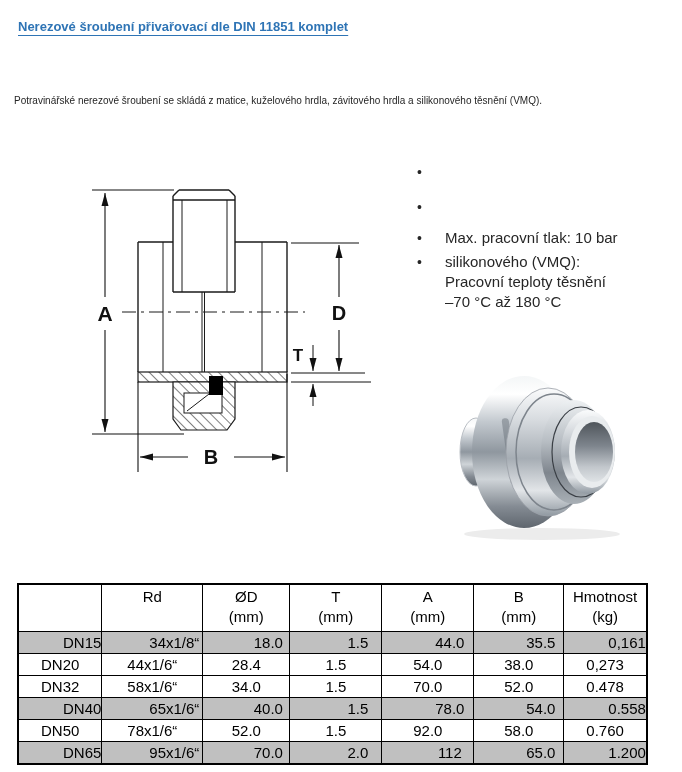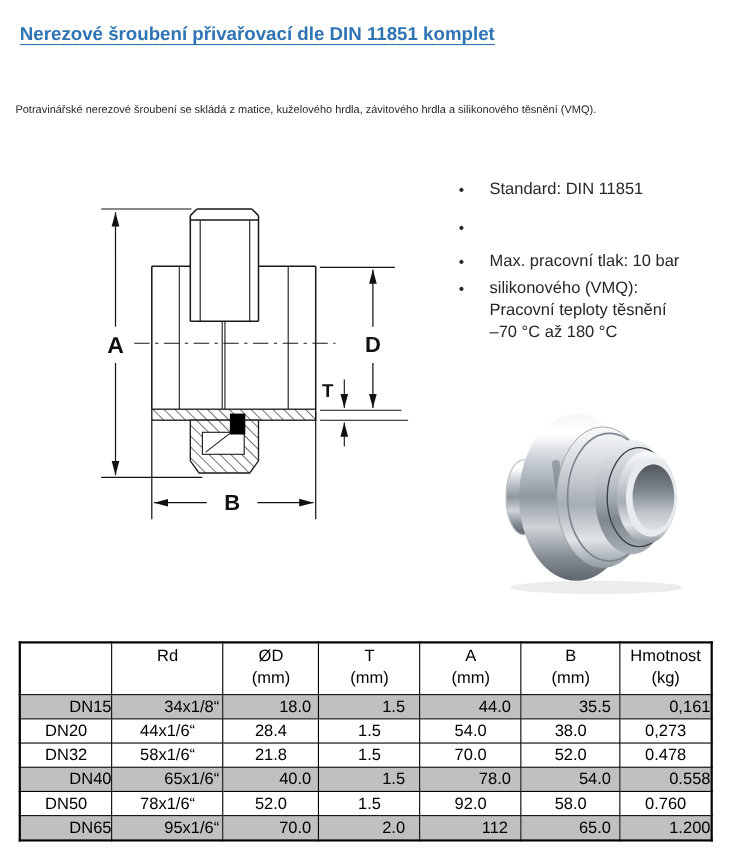--- a/index.html
+++ b/index.html
@@ -4,21 +4,21 @@
 <style>
   html,body{margin:0;padding:0;}
   body{
     width:682px;height:772px;position:relative;overflow:hidden;
     background:#ffffff;
     font-family:"Liberation Sans", sans-serif;
     color:var(--text,#262626);
   }
   .page-title{
     position:absolute;left:18px;top:10px;width:560px;
-    font-size:17px;font-weight:bold;color:var(--accent,#2E74B5);
+    font-size:13px;font-weight:bold;color:var(--accent,#2E74B5);
     text-decoration:underline;text-underline-offset:4px;
   }
   .intro{
     position:absolute;left:14px;top:76px;width:662px;
     font-size:10px;line-height:30px;color:var(--text,#262626);
   }
   .drawing{position:absolute;left:60px;top:165px;width:360px;height:320px;}
   .drawing text{font-family:"Liberation Sans",sans-serif;font-weight:600;fill:#111;}
   .spec-list{position:absolute;left:417px;top:162px;width:262px;font-size:15px;line-height:20px;}
   .spec-item{display:flex;align-items:flex-start;}
@@ -119,23 +119,20 @@
     <line x1="231" y1="217" x2="311" y2="217"></line>
     <line x1="253" y1="180" x2="253" y2="206" marker-end="url(#ar)"></line>
     <line x1="253" y1="241" x2="253" y2="219" marker-end="url(#ar)"></line>
   </g>
   <text x="238" y="196" text-anchor="middle" font-size="17">T</text>
 </svg>
 
 <div class="spec-list">
     <div class="spec-item">
       <span class="bullet">•</span>
-      <span class="spec-text">
-        <div>Standard: DIN 11851</div>
-      </span>
     </div>
     <div class="spec-item">
       <span class="bullet">•</span>
     </div>
     <div class="spec-item">
       <span class="bullet">•</span>
       <span class="spec-text">
         <div>Max. pracovní tlak: 10 bar</div>
       </span>
     </div>
@@ -250,21 +247,21 @@
         <td>44x1/6“</td>
         <td>28.4</td>
         <td>1.5</td>
         <td>54.0</td>
         <td>38.0</td>
         <td>0,273</td>
       </tr>
       <tr>
         <td>DN32</td>
         <td>58x1/6“</td>
-        <td>21.8</td>
+        <td>34.0</td>
         <td>1.5</td>
         <td>70.0</td>
         <td>52.0</td>
         <td>0.478</td>
       </tr>
       <tr class="row-shaded">
         <td>DN40</td>
         <td>65x1/6“</td>
         <td>40.0</td>
         <td>1.5</td>

